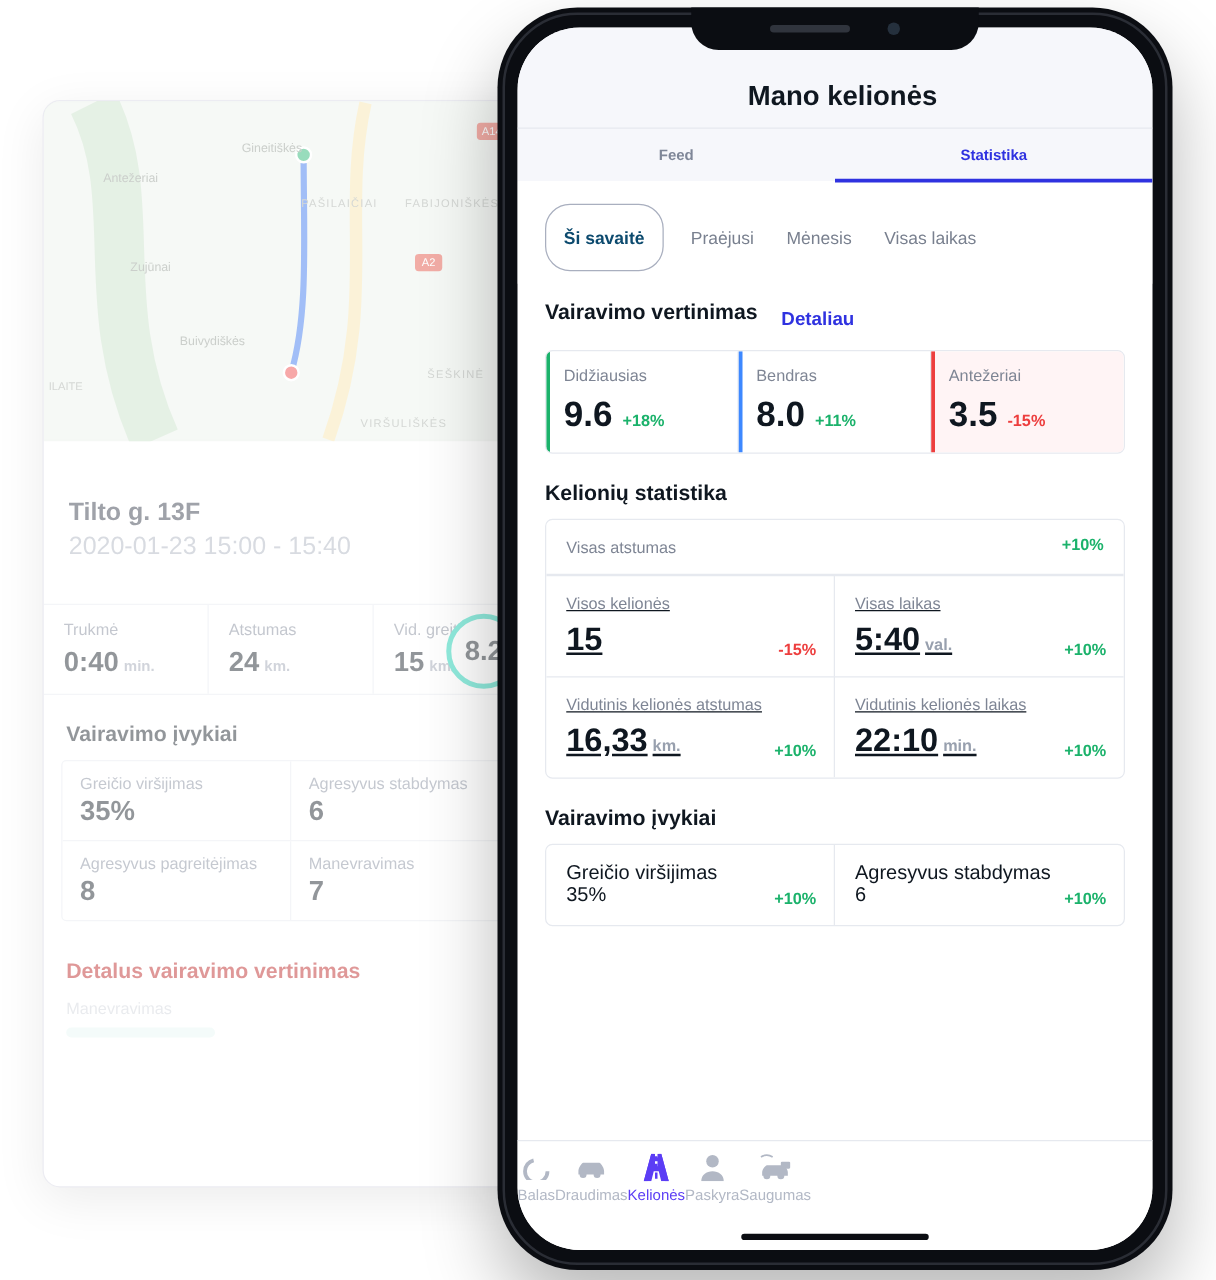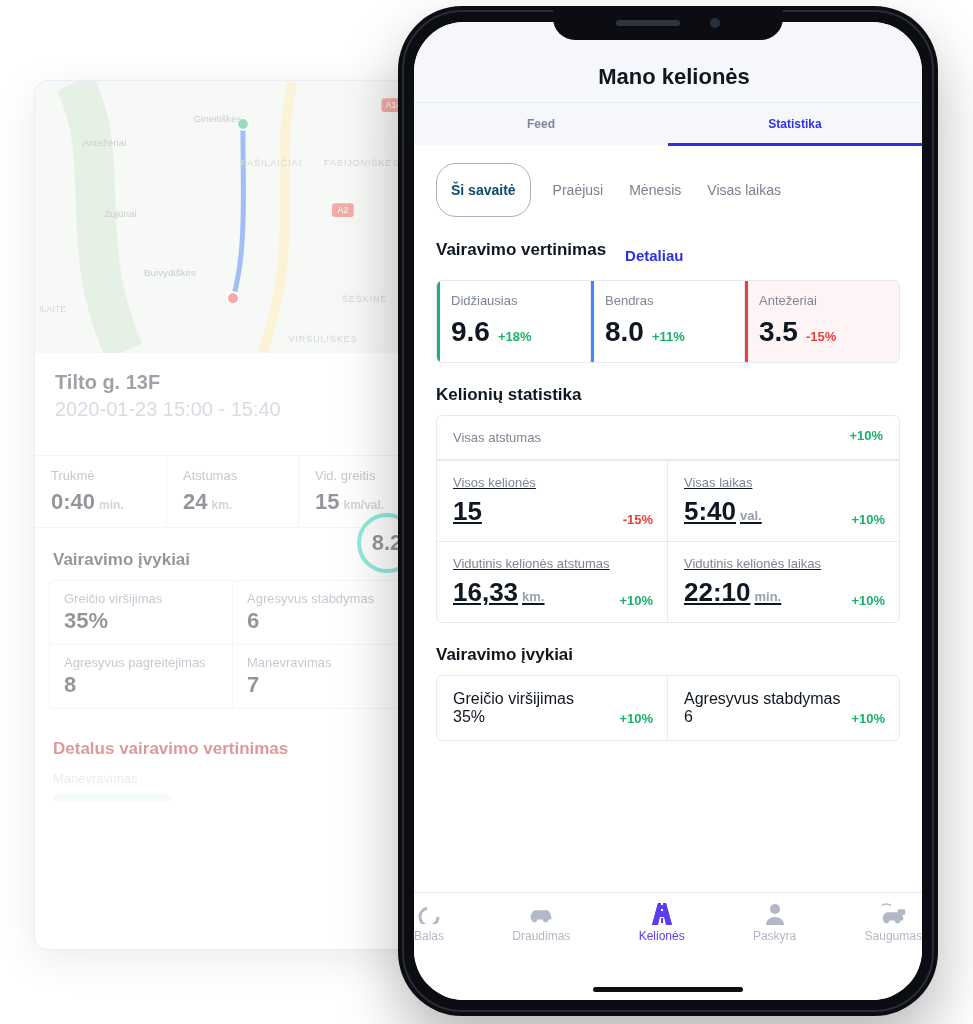--- a/index.html
+++ b/index.html
@@ -26,23 +26,23 @@
     background:#fff;border-radius:14px;border:1px solid #ececf2;box-shadow:0 10px 40px rgba(0,0,0,.08);
     overflow:hidden;
   }
   .back-screen .overlay{position:absolute;inset:0;background:rgba(255,255,255,.55);pointer-events:none;}
   .back-header{display:flex;align-items:center;gap:12px;padding:16px 16px 12px 16px;}
   .back-title{flex:1;text-align:center;font-size:21px;font-weight:800;color:#0e121a;}
   .icon-btn{width:32px;height:32px;display:flex;align-items:center;justify-content:center;border-radius:8px;color:#0f1720;cursor:pointer;}
   .map{position:relative;height:272px;background:#e9efe9;}
   .map svg{display:block;width:100%;height:100%;}
   .trip-block{padding:18px 20px 8px 20px;}
-  .trip-title{font-size:20px;font-weight:700;color:#2a3140;}
+  .trip-title{font-size:20px;font-weight:700;color:#2a3140;margin-top:28px;}
   .trip-sub{font-size:20px;color:#a9b0bd;margin-top:4px;}
-  .ring{position:absolute;right:14px;top:432px;width:60px;height:60px;border-radius:50%;border:4px solid var(--teal);background:#fff;display:flex;align-items:center;justify-content:center;font-weight:800;font-size:22px;color:#0f1720;}
+  .ring{position:absolute;right:14px;top:410px;width:60px;height:60px;border-radius:50%;border:4px solid var(--teal);background:#fff;display:flex;align-items:center;justify-content:center;font-weight:800;font-size:22px;color:#0f1720;}
   .metrics3{display:grid;grid-template-columns:repeat(3,1fr);border-top:1px solid var(--line);border-bottom:1px solid var(--line);margin-top:26px;}
   .metrics3 .cell{padding:12px 16px;border-right:1px solid var(--line);}
   .metrics3 .cell:last-child{border-right:none;}
   .cell .lab{font-size:13px;color:#7c8494;margin-bottom:6px;}
   .cell .big{font-size:22px;font-weight:800;}
   .cell .unit{font-size:12px;color:#9aa1b0;font-weight:600;margin-left:4px;}
   .section-title{font-size:17px;font-weight:700;margin:22px 18px 10px;}
   .grid2{margin:0 14px;border:1px solid var(--line);border-radius:4px;overflow:hidden;}
   .grid2 .row{display:grid;grid-template-columns:1fr 1fr;border-bottom:1px solid var(--line);}
   .grid2 .row:last-child{border-bottom:none;}
@@ -99,21 +99,21 @@
   .stats .bigv .u{font-size:13px;font-weight:700;color:#98a0ae;margin-left:4px;}
   .stats .wide .delta{position:absolute;right:16px;bottom:16px;}
   .grid2b{display:grid;grid-template-columns:1fr 1fr;}
   .grid2b .c{padding:14px 16px;border-top:1px solid var(--line);border-right:1px solid var(--line);position:relative;text-decoration:underline;}
   .grid2b .c:nth-child(2n){border-right:none;}
   .grid2b .c .delta{position:absolute;right:14px;bottom:14px;}
   .events2{margin:0 22px 12px;border:1px solid var(--line);border-radius:6px;display:grid;grid-template-columns:1fr 1fr;overflow:hidden;}
   .events2 .ec{padding:14px 16px;position:relative;border-right:1px solid var(--line);}
   .events2 .ec:last-child{border-right:none;}
   .events2 .ec .delta{position:absolute;right:14px;bottom:14px;}
-  .bottom-nav{position:absolute;left:0;right:0;bottom:0;height:108px;border-top:1px solid var(--line);display:flex;justify-content:space-between;align-items:flex-start;padding-top:10px;background:#fff;}
+  .bottom-nav{position:absolute;left:0;right:0;bottom:0;height:88px;border-top:1px solid var(--line);display:flex;justify-content:flex-start;align-items:flex-start;padding-top:10px;background:#fff;}
   .nitem{display:flex;flex-direction:column;align-items:center;gap:4px;color:#b2b8c5;font-size:12px;cursor:pointer;}
   .nitem.active{color:var(--purple);}
   .nitem .nicon{width:28px;height:22px;display:flex;align-items:center;justify-content:center;}
   .home-ind{position:absolute;left:50%;bottom:8px;transform:translateX(-50%);width:150px;height:5px;border-radius:4px;background:#0b0d12;}
 </style>
 </head>
 <body>
 
 <div class="stage">
 

